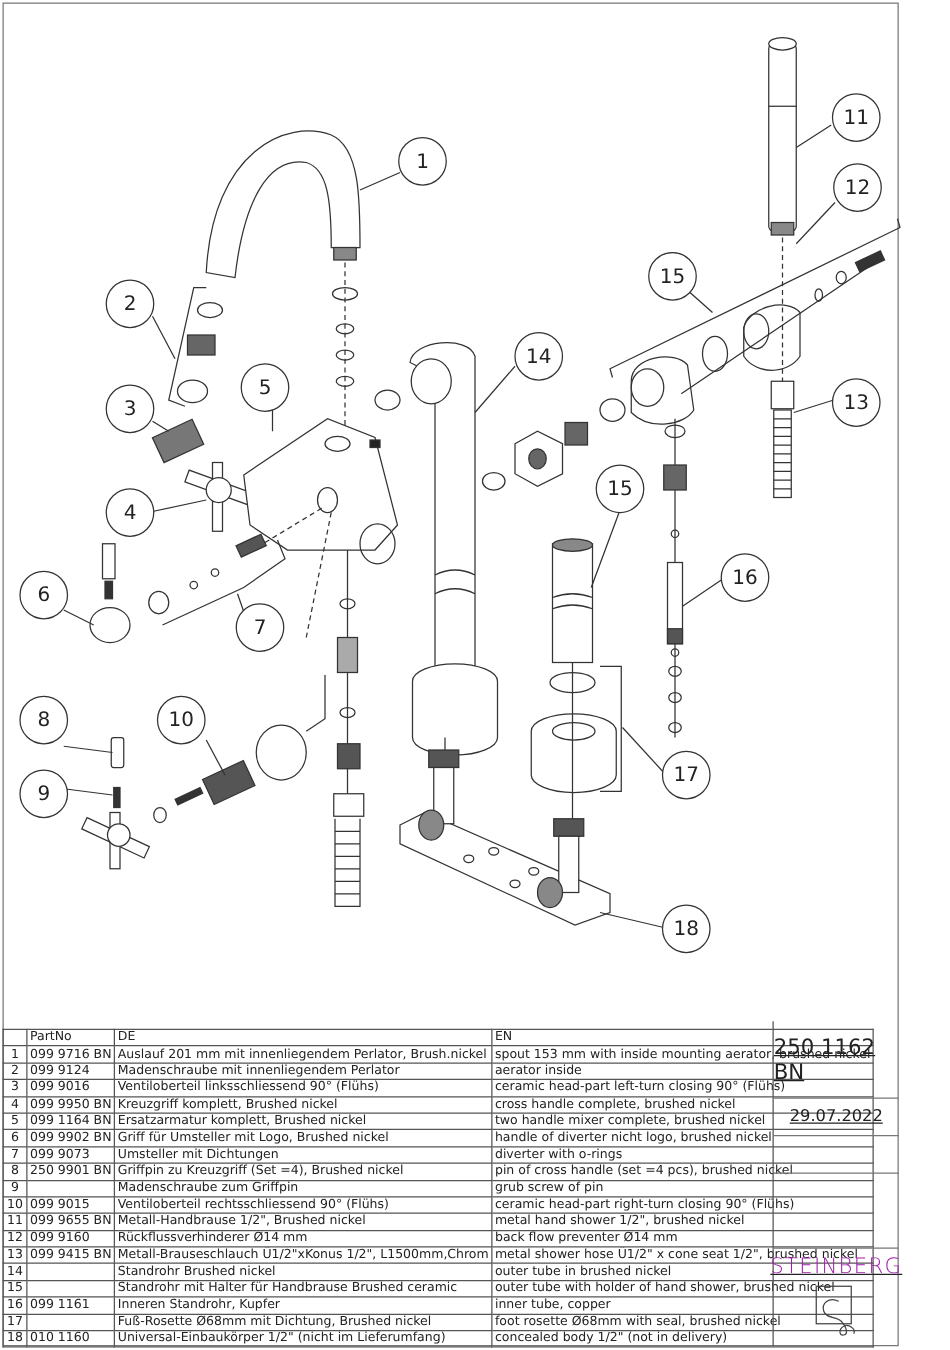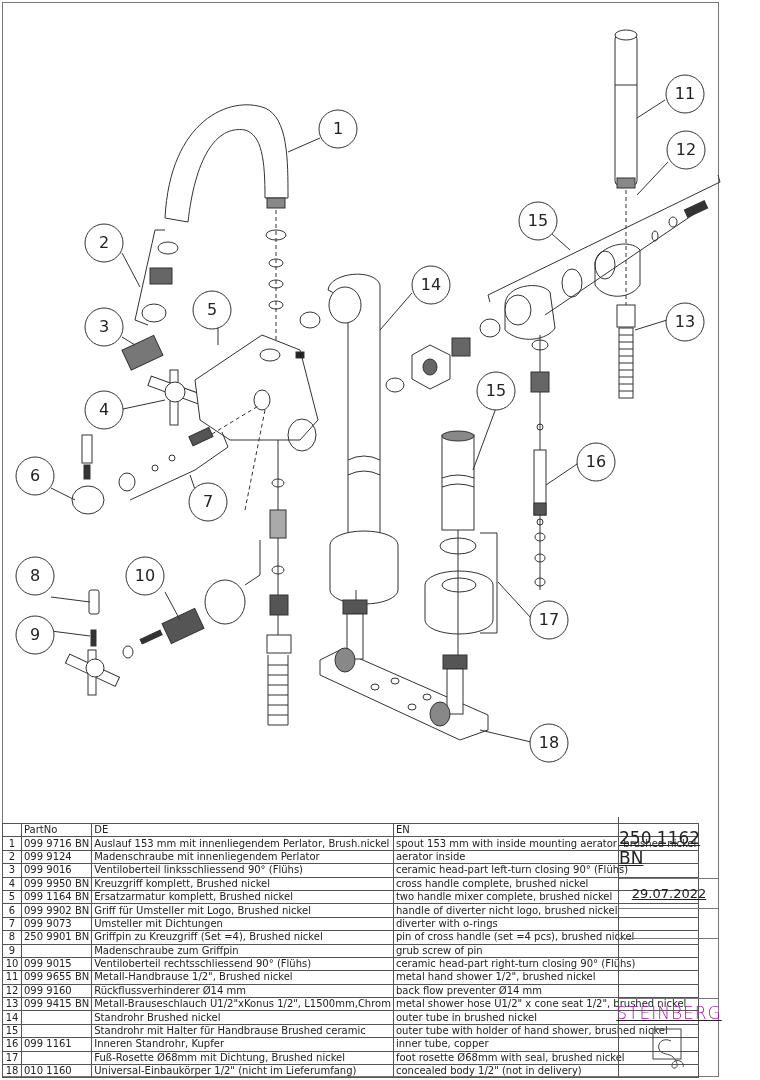--- a/index.html
+++ b/index.html
@@ -259,21 +259,21 @@
         <th class="num"></th>
         <th class="pn">PartNo</th>
         <th class="de">DE</th>
         <th class="en">EN</th>
       </tr>
     </thead>
     <tbody id="parts-body">
         <tr>
           <td class="num">1</td>
           <td class="pn">099 9716 BN</td>
-          <td class="de">Auslauf 153 mm mit innenliegendem Perlator, Brush.nickel</td>
+          <td class="de">Auslauf 201 mm mit innenliegendem Perlator, Brush.nickel</td>
           <td class="en">spout 153 mm with inside mounting aerator, brushed nickel</td>
         </tr>
         <tr>
           <td class="num">2</td>
           <td class="pn">099 9124</td>
           <td class="de">Madenschraube mit innenliegendem Perlator</td>
           <td class="en">aerator inside</td>
         </tr>
         <tr>
           <td class="num">3</td>

